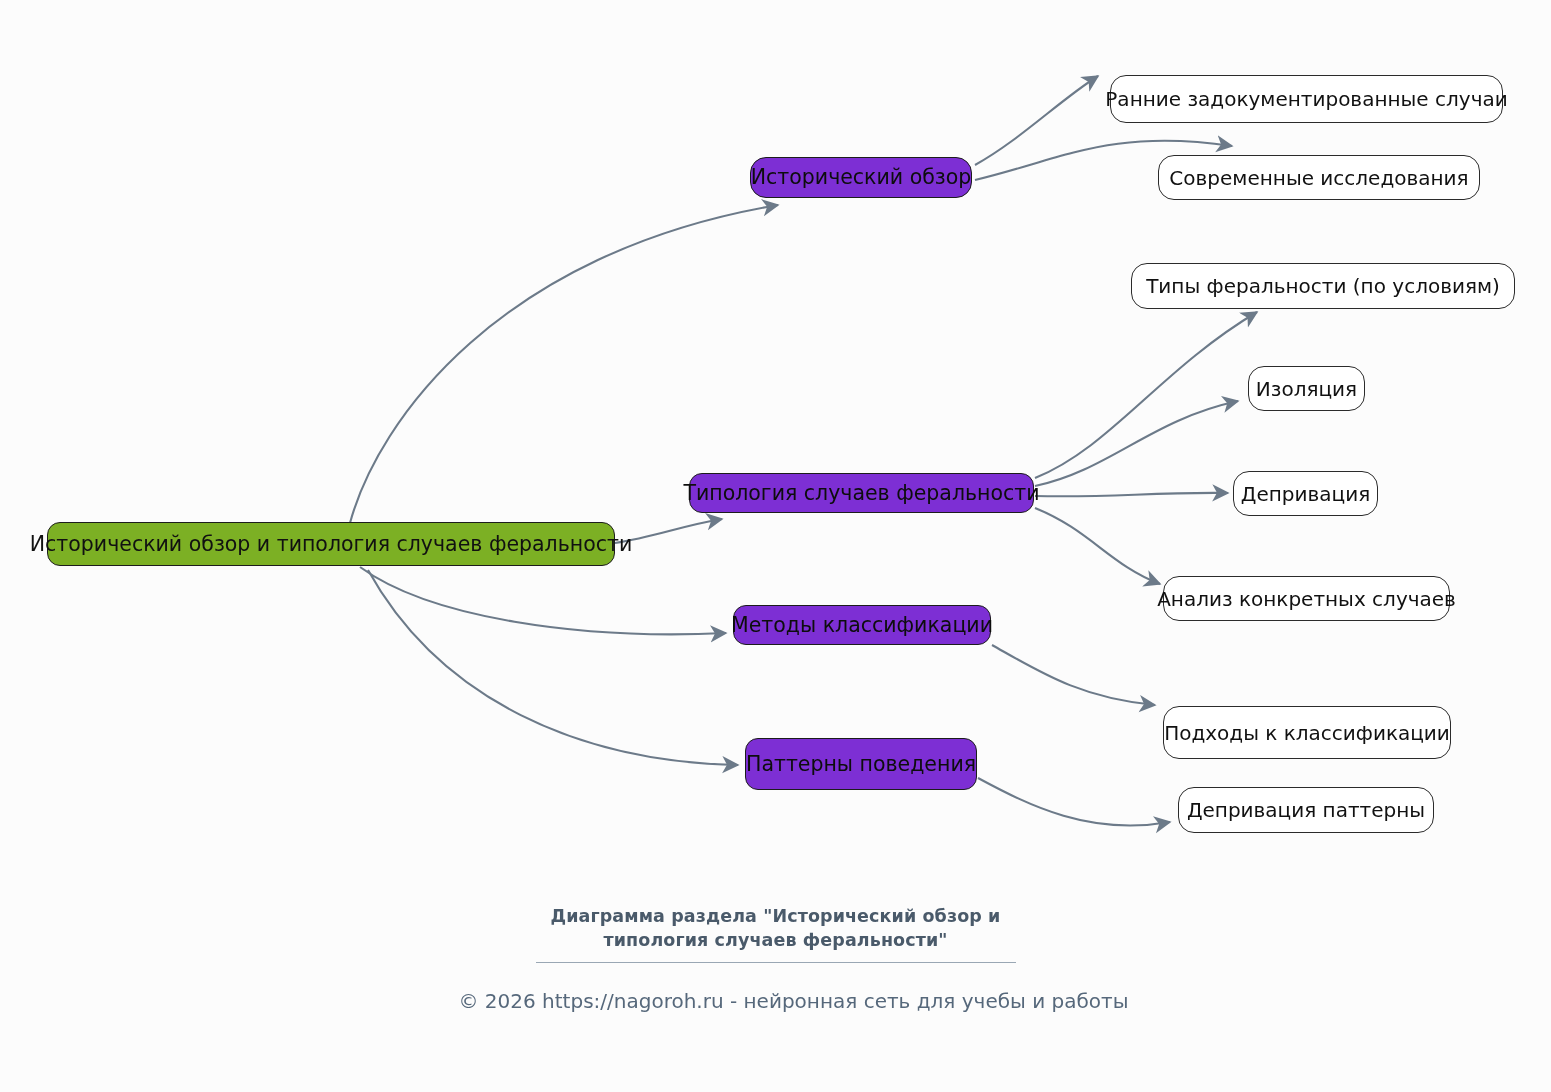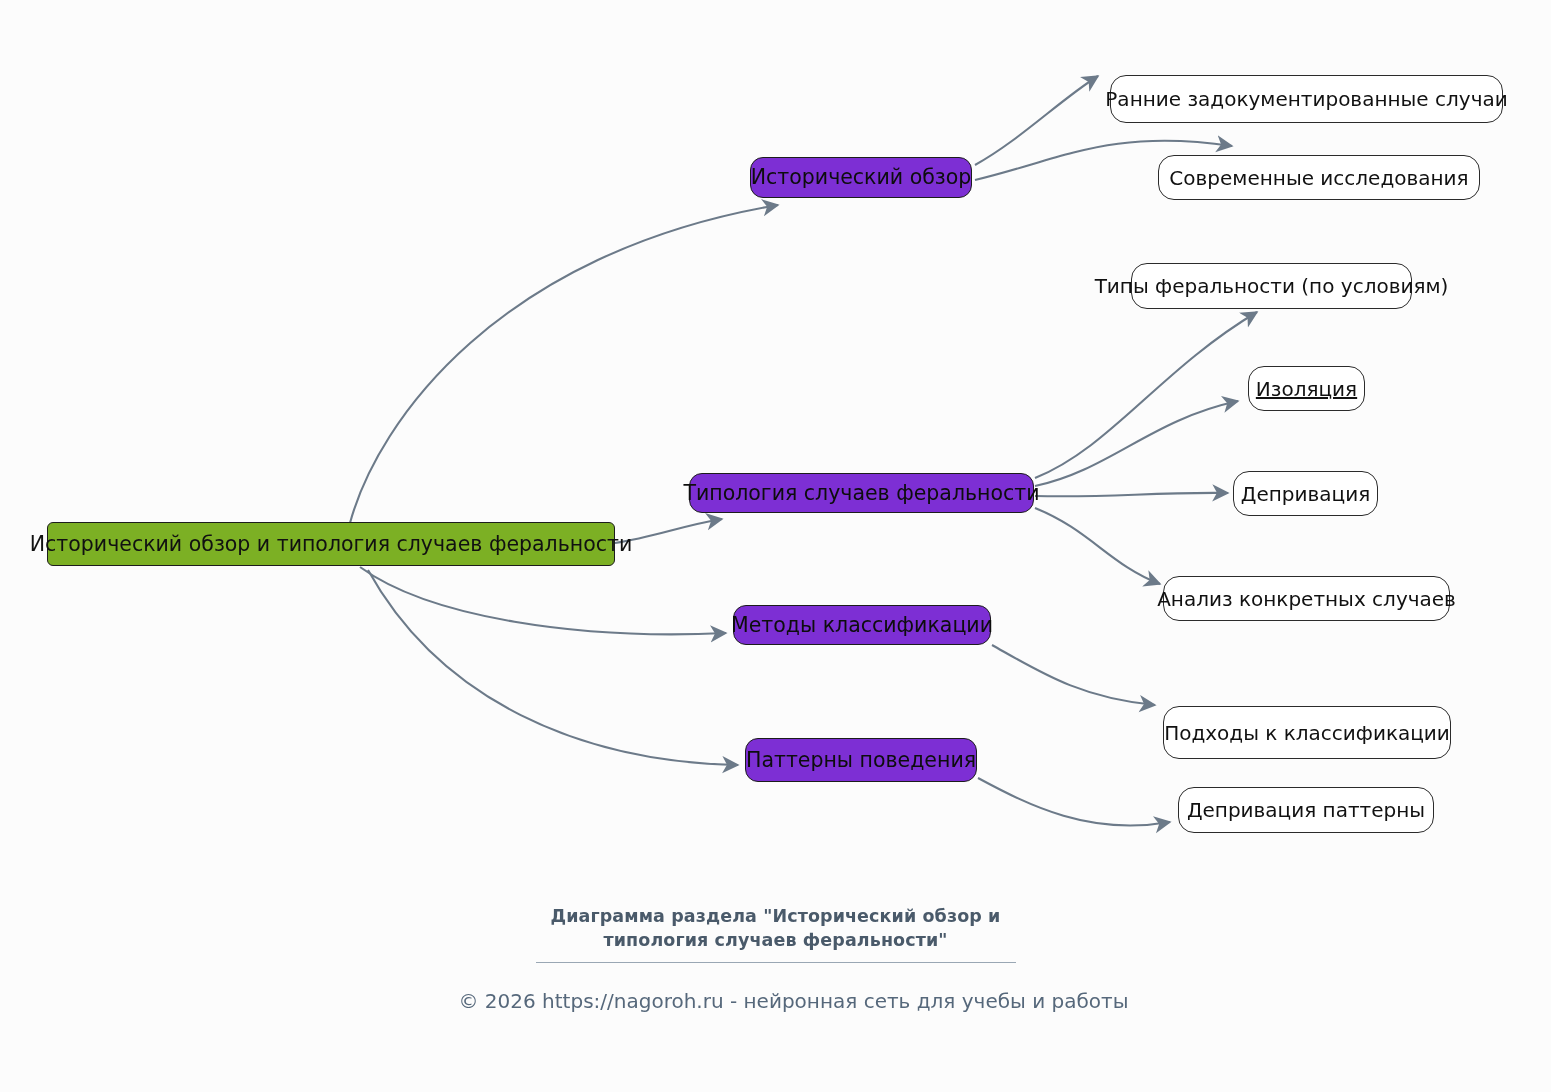--- a/index.html
+++ b/index.html
@@ -42,21 +42,21 @@
     align-items: center;
     justify-content: center;
     text-align: center;
     white-space: nowrap;
     line-height: 1.1;
   }
 
   .node-root {
     background: #7cb024;
     border: 1.6px solid #1c1c1c;
-    border-radius: 6px;
+    border-radius: 13px;
     color: #111111;
     font-size: 20.5px;
     padding: 0 16px;
   }
 
   .node-branch {
     background: #7d2fd4;
     border: 1.6px solid #1c1c1c;
     border-radius: 13px;
     color: #0d0d0d;
@@ -128,35 +128,35 @@
       <path d="M 1035 508 C 1090 530 1110 565 1160 584"></path>
 
       <path d="M 992 645 C 1040 672 1080 698 1155 705"></path>
 
       <path d="M 978 778 C 1030 806 1090 836 1170 822"></path>
     </g>
   </svg>
 
   <div class="node node-root" style="left:47px; top:522px; width:568px; height:44px;">Исторический обзор и типология случаев феральности</div>
 
-  <div class="node node-branch" style="left:750px; top:157px; width:222px; height:41px;">Исторический обзор</div>
+  <div class="node node-branch" style="left:750px; top:157px; width:222px; height:41px;border-radius:16px;">Исторический обзор</div>
 
   <div class="node node-branch" style="left:689px; top:473px; width:345px; height:40px;">Типология случаев феральности</div>
 
   <div class="node node-branch" style="left:733px; top:605px; width:258px; height:40px;">Методы классификации</div>
 
-  <div class="node node-branch" style="left:745px; top:738px; width:232px; height:44px;">Паттерны поведения</div>
+  <div class="node node-branch" style="left:745px; top:738px; width:232px; height:52px;">Паттерны поведения</div>
 
   <div class="node node-leaf" style="left:1110px; top:47px; width:393px; height:48px;margin-top:28px;">Ранние задокументированные случаи</div>
 
   <div class="node node-leaf" style="left:1158px; top:155px; width:322px; height:45px;">Современные исследования</div>
 
-  <div class="node node-leaf" style="left:1131px; top:263px; width:281px; height:46px;">Типы феральности (по условиям)</div>
+  <div class="node node-leaf" style="left:1131px; top:263px; width:384px; height:46px;">Типы феральности (по условиям)</div>
 
-  <div class="node node-leaf" style="left:1248px; top:366px; width:117px; height:45px;text-decoration:underline;">Изоляция</div>
+  <div class="node node-leaf" style="left:1248px; top:366px; width:117px; height:45px;">Изоляция</div>
 
   <div class="node node-leaf" style="left:1233px; top:471px; width:145px; height:45px;">Депривация</div>
 
   <div class="node node-leaf" style="left:1163px; top:576px; width:287px; height:45px;">Анализ конкретных случаев</div>
 
   <div class="node node-leaf" style="left:1163px; top:706px; width:288px; height:53px;">Подходы к классификации</div>
 
   <div class="node node-leaf" style="left:1178px; top:787px; width:256px; height:46px;">Депривация паттерны</div>
 
   <div id="footer">

